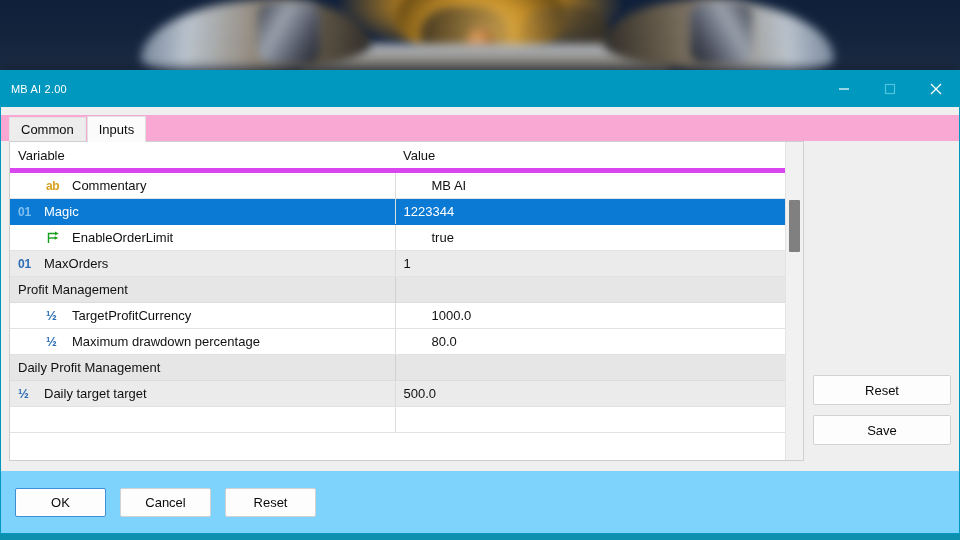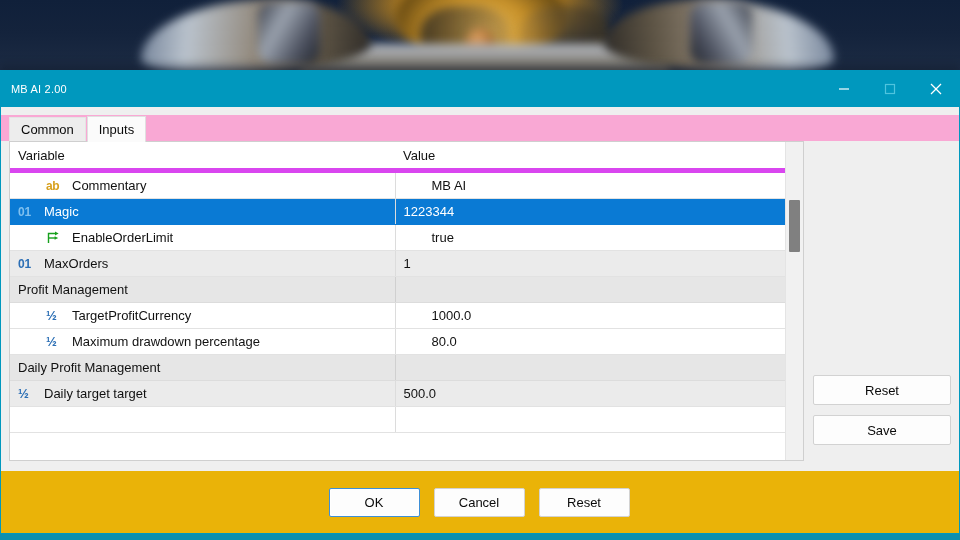--- a/index.html
+++ b/index.html
@@ -305,24 +305,24 @@
     margin-bottom: 10px;
   }
   .side-btn:last-child { margin-bottom: 8px; }
 
   
   #footer {
     height: 62px;
     flex: none;
     display: flex;
     align-items: center;
-    justify-content: center;
+    justify-content: flex-start;
     padding-right: 16px;
     box-sizing: border-box;
-    background: #eab308;
+    background: #7dd3fc;
   }
   .foot-btn {
     width: 91px;
     height: 29px;
     margin-left: 14px;
     background: #fdfdfd;
     border: 1px solid #d2d2d2;
     border-radius: 2px;
     font-size: 13px;
     color: #0a0a0a;

